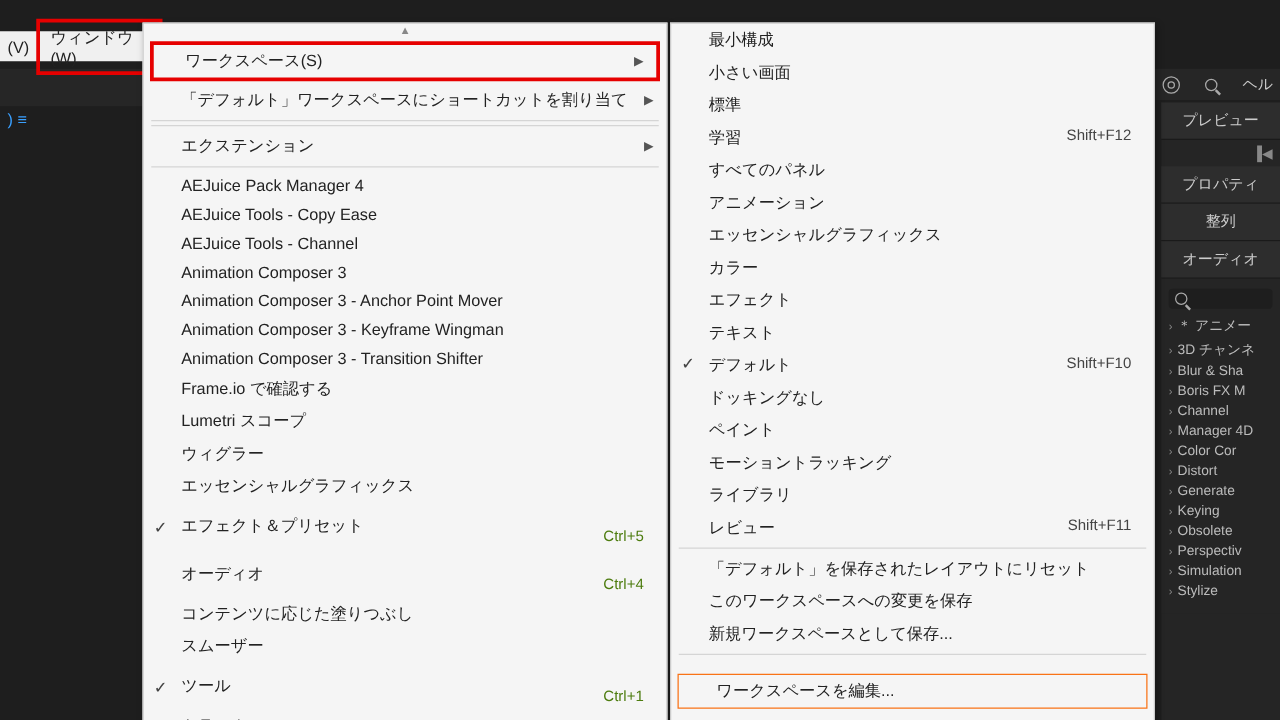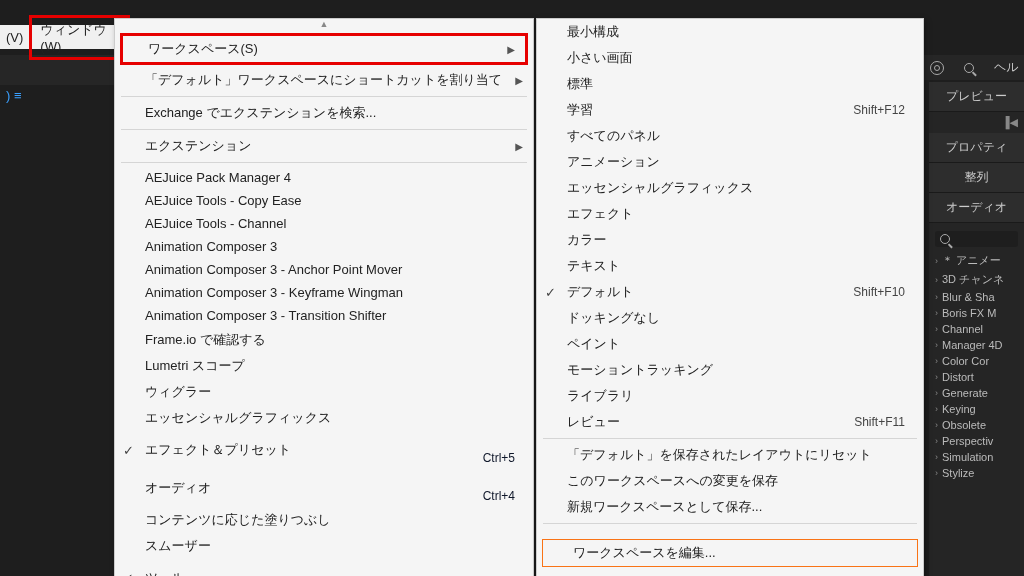--- a/index.html
+++ b/index.html
@@ -151,21 +151,21 @@
     line-height: 10px;
   }
   .menu1-item {
     display: flex;
     align-items: center;
     padding: 4px 18px 4px 30px;
     color: #222;
     position: relative;
   }
   .menu1-item .label { flex: 1; }
-  .menu1-item .shortcut { color: #0f172a; font-size: 12px; margin-top: 16px; }
+  .menu1-item .shortcut { color: #4d7c0f; font-size: 12px; margin-top: 16px; }
   .menu1-item .sub-arrow {
     position: absolute;
     right: 10px;
     font-size: 10px;
     color: #555;
   }
   .menu1-item.highlight {
     border: 3px solid #e60000;
     margin: 2px 5px;
     padding-left: 25px;
@@ -187,21 +187,21 @@
     top: 18px;
     left: 536px;
     width: 388px;
     background: #f5f5f5;
     border: 1px solid #ccc;
     box-shadow: 2px 2px 6px rgba(0,0,0,0.3);
     z-index: 11;
   }
   .menu2-item {
     display: flex;
-    align-items: center;
+    align-items: flex-start;
     padding: 4px 18px 4px 30px;
     color: #222;
     position: relative;
   }
   .menu2-item .label { flex: 1; }
   .menu2-item .shortcut { color: #444; font-size: 12px; }
   .menu2-item .check {
     position: absolute;
     left: 8px;
     color: #444;
@@ -323,23 +323,20 @@
   <div id="menu1-mount">
       <div class="menu1-item highlight">
         <span class="label">ワークスペース(S)</span>
         <span class="sub-arrow">▶</span>
       </div>
       <div class="menu1-item">
         <span class="label">「デフォルト」ワークスペースにショートカットを割り当て</span>
         <span class="sub-arrow">▶</span>
       </div>
       <div class="menu-sep"></div>
-      <div class="menu1-item">
-        <span class="label">Exchange でエクステンションを検索...</span>
-      </div>
       <div class="menu-sep"></div>
       <div class="menu1-item">
         <span class="label">エクステンション</span>
         <span class="sub-arrow">▶</span>
       </div>
       <div class="menu-sep"></div>
       <div class="menu1-item">
         <span class="label">AEJuice Pack Manager 4</span>
       </div>
       <div class="menu1-item">
@@ -417,24 +414,24 @@
       <div class="menu2-item">
         <span class="label">すべてのパネル</span>
       </div>
       <div class="menu2-item">
         <span class="label">アニメーション</span>
       </div>
       <div class="menu2-item">
         <span class="label">エッセンシャルグラフィックス</span>
       </div>
       <div class="menu2-item">
+        <span class="label">カラー</span>
+      </div>
+      <div class="menu2-item">
         <span class="label">エフェクト</span>
-      </div>
-      <div class="menu2-item">
-        <span class="label">カラー</span>
       </div>
       <div class="menu2-item">
         <span class="label">テキスト</span>
       </div>
       <div class="menu2-item">
         <span class="check">✓</span>
         <span class="label">デフォルト</span>
         <span class="shortcut">Shift+F10</span>
       </div>
       <div class="menu2-item">

